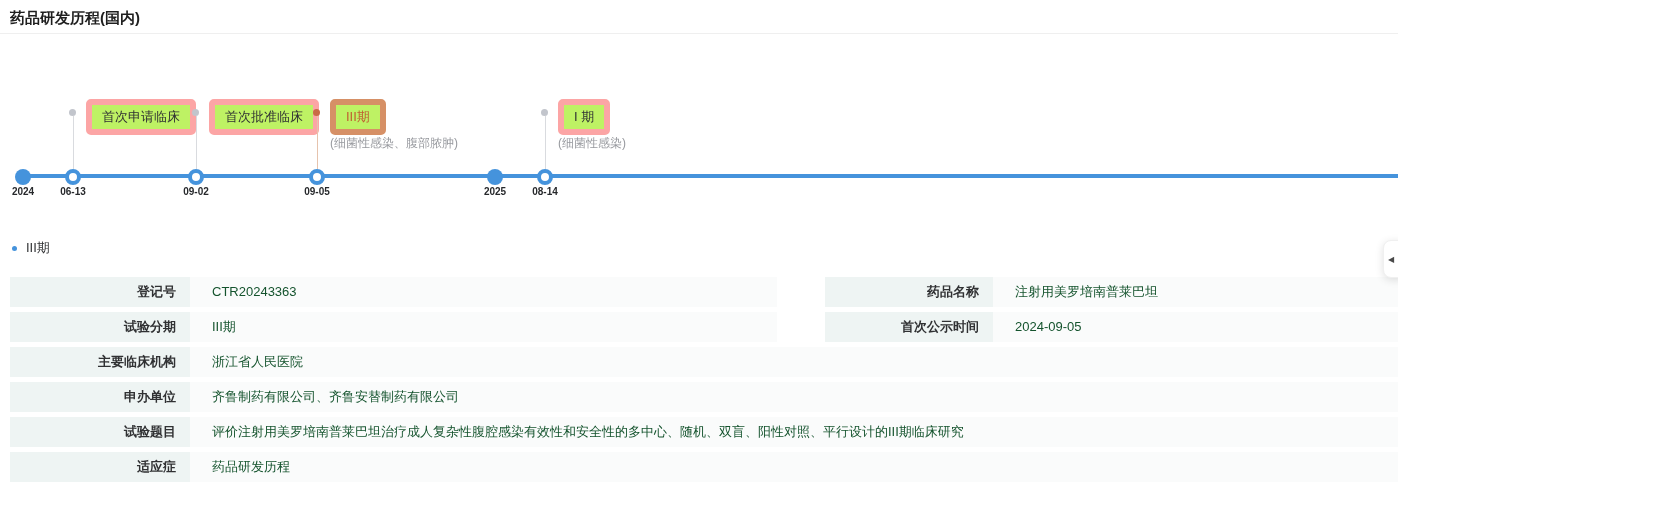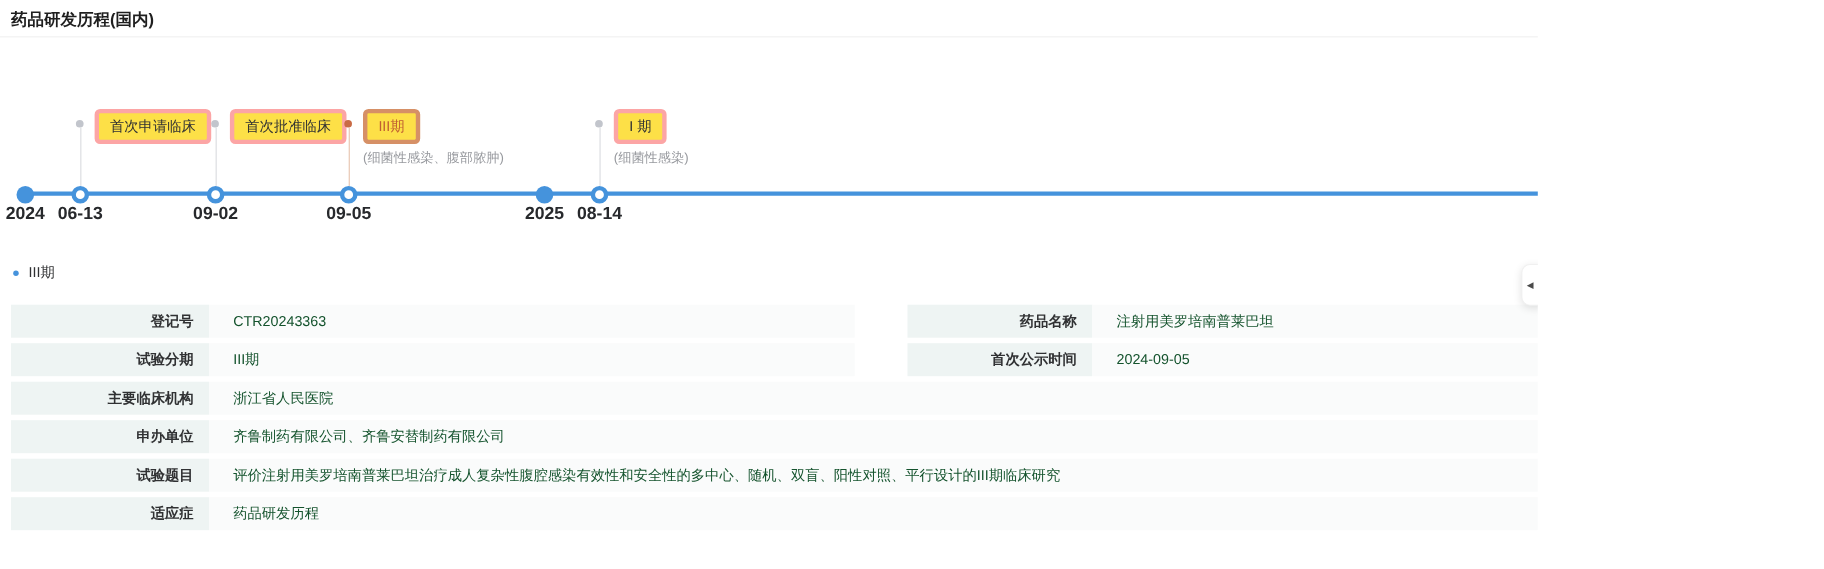--- a/index.html
+++ b/index.html
@@ -23,27 +23,27 @@
   }
   .ms{position:absolute;top:0;width:0;height:125px;}
   .node{position:absolute;top:84px;left:-8px;width:8px;height:8px;border:4px solid #4593dc;border-radius:50%;background:#fff;}
   .node.filled{width:16px;height:16px;border:none;background:#4593dc;top:84px;}
   .connector{position:absolute;top:31px;left:0;width:1px;height:53px;background:#d9dbdf;}
   .connector.hl{background:#e6c3ad;}
   .tick-dot{position:absolute;top:24px;left:-4px;width:7px;height:7px;border-radius:50%;background:#c2c5cc;}
   .tick-dot.hl{background:#c96b45;}
   .badge{
     position:absolute;top:14px;left:13px;height:24px;line-height:24px;padding:0 10px;
-    background:#fde047;border:4px solid #fca5a5;border-radius:5px;font-size:13px;color:#303133;white-space:nowrap;
+    background:#bef264;border:6px solid #fca5a5;border-radius:5px;font-size:13px;color:#303133;white-space:nowrap;
   }
   .badge.hl{border-color:#d69066;color:#c05f32;}
   .sub-label{position:absolute;top:50px;left:13px;font-size:12px;color:#97999e;white-space:nowrap;}
   .date-label{
     position:absolute;top:101px;left:0;transform:translateX(-50%);
-    font-size:16px;font-weight:bold;color:#27292c;white-space:nowrap;
+    font-size:10px;font-weight:bold;color:#27292c;white-space:nowrap;
   }
   
   .section-marker{position:absolute;top:239px;left:12px;font-size:13px;color:#303133;display:flex;align-items:center;}
   .bullet-dot{width:5px;height:5px;border-radius:50%;background:#4593dc;margin-right:9px;display:inline-block;}
   
   .details{position:absolute;top:277px;left:10px;width:1630px;}
   .drow{display:flex;height:30px;margin-bottom:5px;}
   .two-col{display:flex;height:30px;margin-bottom:5px;}
   .col-left{width:767px;display:flex;}
   .col-gap{width:48px;}

